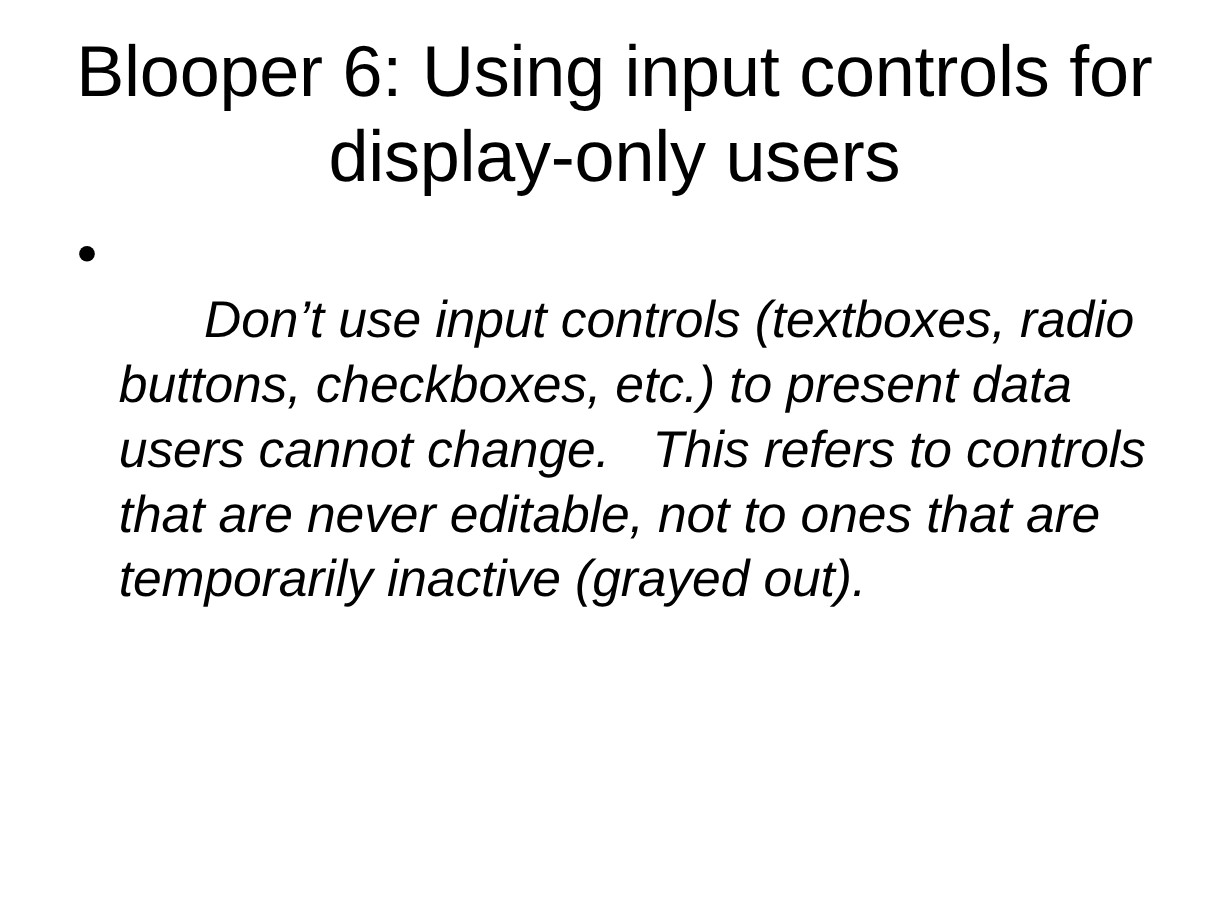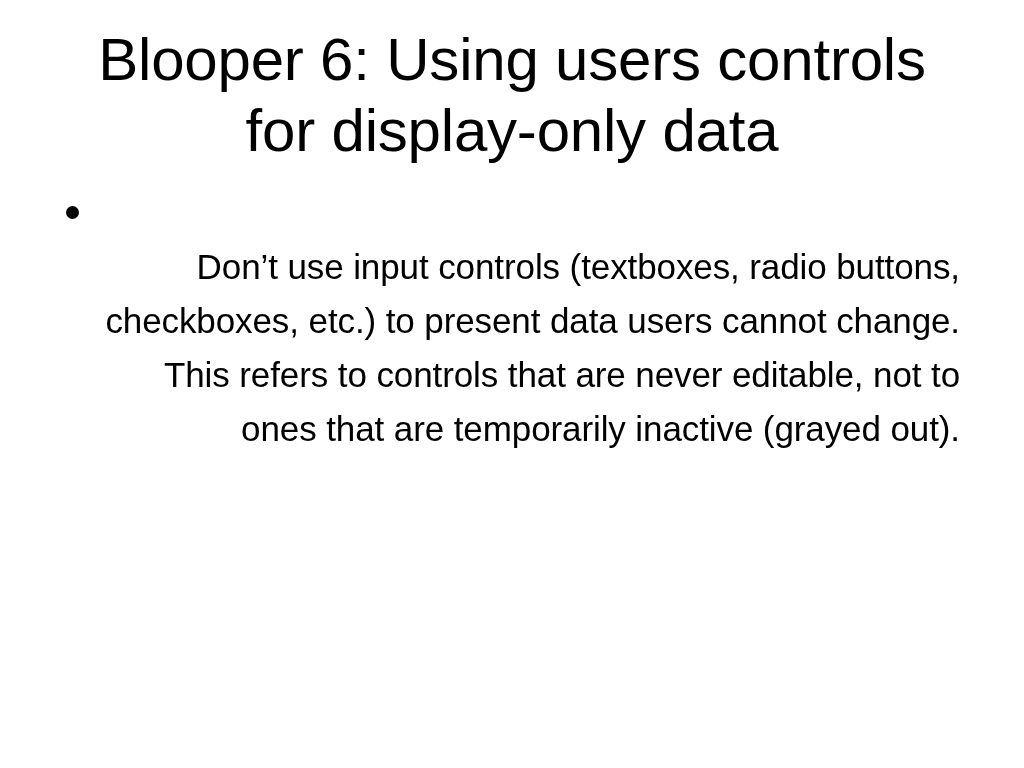--- a/index.html
+++ b/index.html
@@ -38,27 +38,28 @@
   .body-block {
     position: absolute;
     left: 60px;
     top: 186px;
     width: 900px;
   }
   .bullet-item {
     position: relative;
     display: block;
     padding-left: 39px;
-    font-size: 35px;
+    font-size: 43px;
     line-height: 54px;
     color: #000000;
-    text-align: right;
+    text-align: left;
     letter-spacing: -0.1px;
     white-space: pre-wrap;
     margin: 0;
+    font-style: italic;
   }
   .bullet-marker {
     position: absolute;
     left: 6px;
     top: 0;
     width: 22px;
     font-size: 43px;
     line-height: 54px;
     text-align: left;
     color: #000000;
@@ -72,21 +73,21 @@
     vertical-align: middle;
     position: relative;
     top: -4px;
   }
 </style>
 </head>
 <body>
 
 <div class="slide">
 
-  <h1 class="slide-title">Blooper 6: Using users controls for display-only data</h1>
+  <h1 class="slide-title">Blooper 6: Using input controls for display-only users</h1>
 
   <div class="body-block">
 
     <div class="bullet-item">
       <span class="bullet-marker"><span class="dot"></span></span><span>Don’t use input controls (textboxes, radio buttons, checkboxes, etc.) to present data users cannot change.   This refers to controls that are never editable, not to ones that are temporarily inactive (grayed out).</span>
     </div>
 
   </div>
 
 </div>

